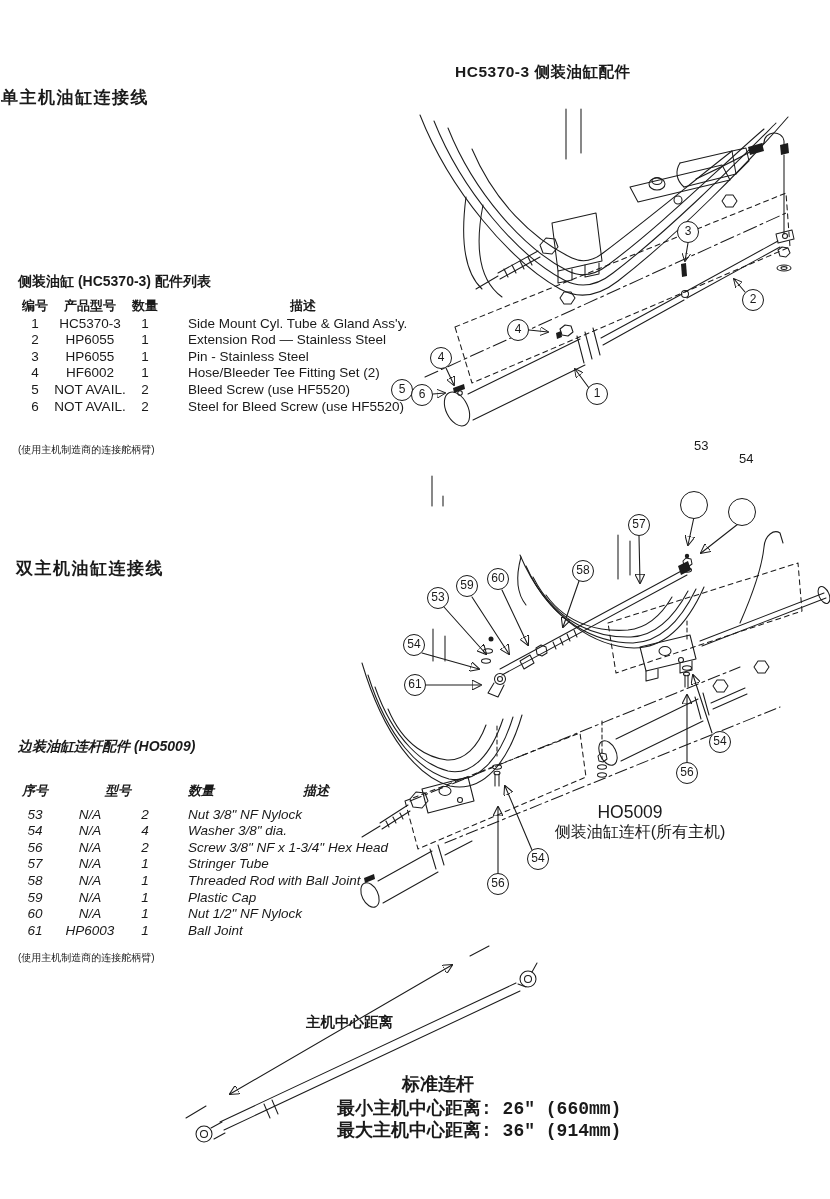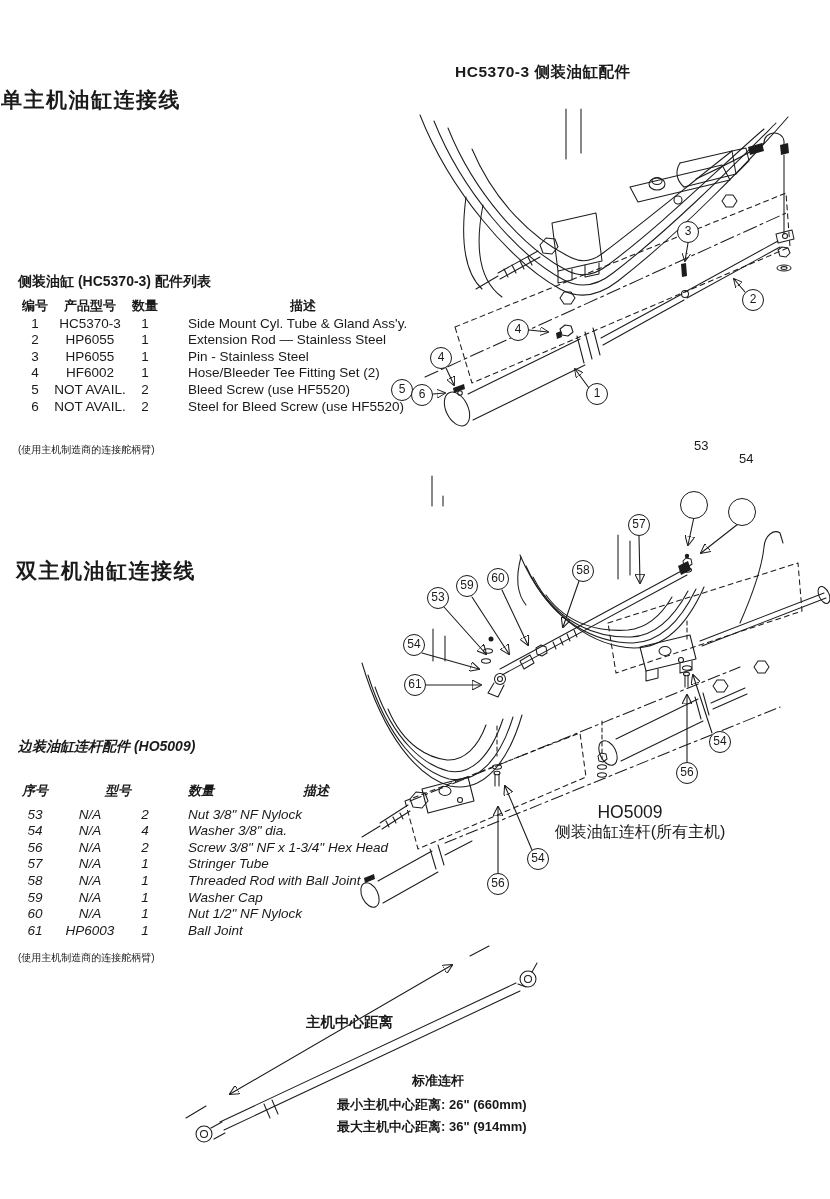--- a/index.html
+++ b/index.html
@@ -1,40 +1,40 @@
 <!DOCTYPE html>
 <html><head>
 <meta charset="utf-8">
 <style>
   html,body{margin:0;padding:0;background:#fff;}
   .page{position:relative;width:830px;height:1199px;background:#fff;overflow:hidden;
         font-family:"Liberation Sans","DejaVu Sans",sans-serif;color:#1a1a1a;margin-top:16px;}
   .abs{position:absolute;}
   .pgtitle{font-size:15.5px;font-weight:600;letter-spacing:.5px;}
-  .h1{font-size:21px;font-weight:600;letter-spacing:1.5px;}
+  .h1{font-size:17px;font-weight:600;letter-spacing:1.5px;}
   .note{font-size:10px;font-weight:400;}
   .ptable{position:absolute;width:418px;font-size:13.5px;}
   .t-title{font-size:14px;font-weight:600;height:17px;}
   .t-head,.t-row{display:grid;grid-template-columns:34px 76px 34px 1fr;line-height:16.6px;height:16.6px;}
   .t-head{font-weight:600;font-size:13px;}
   .c-c{text-align:center;}
   .c-desc{padding-left:26px;white-space:nowrap;}
   .t1 .h-desc{padding-left:128px;}
   .t2 .h-desc{padding-left:57px;}
   .t1 .t-head{margin-top:8px;margin-bottom:1px;}
   .t2 .t-head{margin-top:28px;margin-bottom:7px;gap:28px;}
   .callout{position:absolute;width:20px;height:20px;border:1.4px solid #1a1a1a;border-radius:50%;
            background:#fff;text-align:center;line-height:19px;font-size:12px;
            transform:translate(-50%,-50%);z-index:5;}
   .callout.big{width:26px;height:26px;line-height:25px;}
   .flabel{position:absolute;font-size:13px;z-index:5;}
   .asm1{font-size:17.5px;font-weight:500;text-align:center;}
   .asm2{font-size:16px;font-weight:400;text-align:center;}
   .dimlabel{font-size:14.5px;font-weight:600;}
-  .capt{font-size:13px;font-weight:600;}
+  .capt{font-size:18px;font-weight:600;font-family:Liberation Mono, monospace;}
   svg{position:absolute;overflow:visible;}
   svg path,svg circle,svg ellipse,svg line,svg rect{stroke:#1c1c1c;fill:none;stroke-width:1.05;stroke-linecap:round;stroke-linejoin:round;}
   svg .f{fill:#1c1c1c;stroke:none;}
   svg .ld{stroke-width:1.1;}
 </style>
 </head>
 <body>
 
 <div class="page">
 
@@ -364,21 +364,21 @@
     <div class="t-row">
       <div class="c-c">58</div>
       <div class="c-c">N/A</div>
       <div class="c-c">1</div>
       <div class="c-desc">Threaded Rod with Ball Joint</div>
     </div>
     <div class="t-row">
       <div class="c-c">59</div>
       <div class="c-c">N/A</div>
       <div class="c-c">1</div>
-      <div class="c-desc">Washer Cap</div>
+      <div class="c-desc">Plastic Cap</div>
     </div>
     <div class="t-row">
       <div class="c-c">60</div>
       <div class="c-c">N/A</div>
       <div class="c-c">1</div>
       <div class="c-desc">Nut 1/2" NF Nylock</div>
     </div>
     <div class="t-row">
       <div class="c-c">61</div>
       <div class="c-c">HP6003</div>

